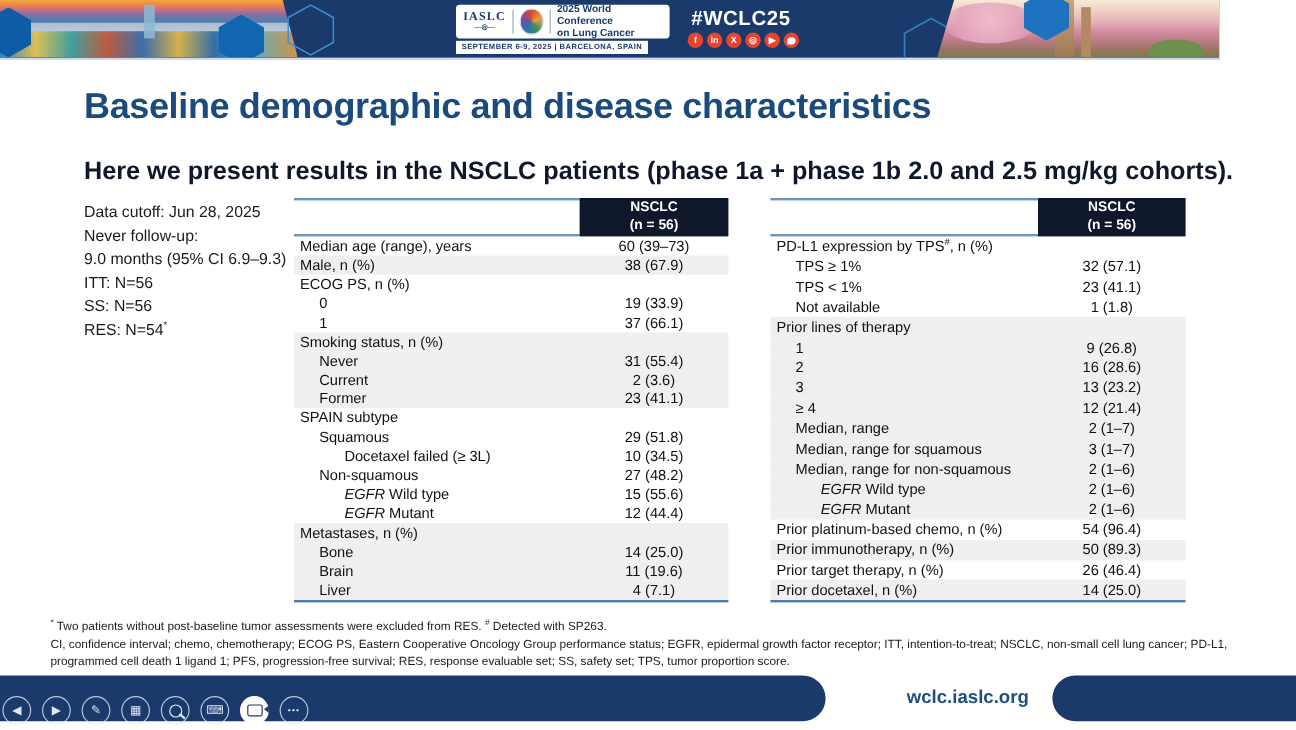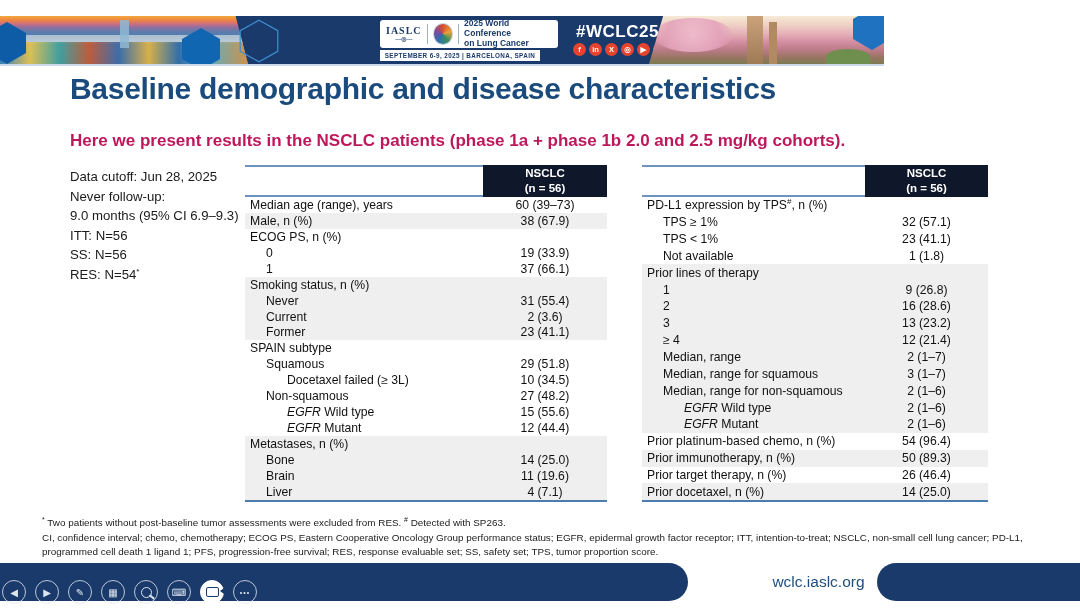--- a/index.html
+++ b/index.html
@@ -1,22 +1,22 @@
 <!DOCTYPE html>
 <html><head>
 <meta charset="utf-8">
 <style>
   html,body { margin:0; padding:0; background:#fff; }
   .slide {
     position:relative; width:1080px; height:608px; background:#fff; overflow:hidden;
     font-family:"Liberation Sans", sans-serif; color:#111;
   }
   
-  .banner { position:absolute; top:0; left:0; width:884px; height:48px;
-    background:#1a3a6b; border-bottom:2px solid #ccd9ea; overflow:hidden;margin-top:16px; }
+  .banner { position:absolute; top:0; left:0; width:1016px; height:48px;
+    background:#1a3a6b; border-bottom:2px solid #ccd9ea; overflow:hidden; }
   .photo { position:absolute; top:0; height:48px; }
   .photo-left { left:0; width:248px;
     clip-path:polygon(0 0,95% 0,100% 100%,0 100%);
     background:linear-gradient(180deg,#f2a93e 0%,#ee8440 9%,#c76f85 17%,#8f6f9f 24%,
       #5f7bab 32%,#547eb0 40%,#6c93c0 52%,#86a6c9 64%,#7a9cc2 78%,#6d92bb 100%); }
   .photo-left .buildings { position:absolute; left:0; right:0; bottom:20px; height:9px;
     background:rgba(244,242,234,.55); }
   .photo-left .mosaic { position:absolute; left:0; right:0; bottom:0; height:22px; opacity:.9;
     background:linear-gradient(90deg,#2e7fb8 0%,#e8c24a 12%,#3a9f9b 24%,#c4552e 36%,
       #3668a8 48%,#e0b23c 60%,#2b6aa6 72%,#58b0c4 84%,#d9913c 100%); }
@@ -55,21 +55,21 @@
     display:flex; align-items:center; justify-content:center; }
   .hashtag { position:absolute; left:576px; top:6px; color:#fff; font-weight:bold;
     font-size:17px; letter-spacing:.5px; }
   .social-row { position:absolute; left:573px; top:27px; display:flex; gap:3px; }
   .sicon { width:13px; height:13px; border-radius:50%; background:#e8432d; color:#fff;
     font-size:7.5px; font-weight:bold; display:flex; align-items:center; justify-content:center; }
   .sicon .bubble { width:7px; height:6px; background:#fff; border-radius:50% 50% 50% 10%; }
   
   .title { position:absolute; left:70px; top:72px; margin:0; color:#1b4b7c;
     font-size:30px; font-weight:bold; letter-spacing:-.3px; }
-  .subtitle { position:absolute; left:70px; top:131px; color:#be185d; font-size:17px; font-weight:bold; }
+  .subtitle { position:absolute; left:70px; top:131px; color:#0f172a; font-size:21px; font-weight:bold; }
   
   .info-block { position:absolute; left:70px; top:167px; font-size:13.2px; line-height:19.5px; color:#1a1a1a; }
   .info-block sup { font-size:8px; line-height:0; }
   
   .dtable { position:absolute; top:165px; }
   #table-left  { left:245px; width:362px; }
   #table-right { left:642px; width:346px; }
   .thead { display:flex; height:32px; }
   .thead .hlbl { flex:1; background:#fff; border-top:2px solid #6e94bd; border-bottom:2px solid #6e94bd; box-sizing:border-box; }
   .thead .hval { width:124px; background:#0f172a; color:#fff; font-weight:bold; font-size:11.5px;
@@ -88,23 +88,23 @@
   
   .footnotes { position:absolute; left:42px; top:516px; width:1008px; font-size:9.9px;
     line-height:13.8px; color:#1a1a1a; }
   .footnotes sup { font-size:7px; line-height:0; }
   .fn1 { margin-bottom:1px; }
   
   .bar-left  { position:absolute; top:563px; left:0; width:688px; height:38px;
     background:#1a3a6b; border-radius:0 19px 19px 0; }
   .bar-right { position:absolute; top:563px; left:877px; width:203px; height:38px;
     background:#1a3a6b; border-radius:19px 0 0 19px; }
-  .footer-url { position:absolute; top:563px; left:688px; width:189px; height:38px;
+  .footer-url { position:absolute; top:563px; left:712px; width:189px; height:38px;
     display:flex; align-items:center; justify-content:center;
-    font-weight:normal; font-size:15.5px; color:#1d4e7e;padding-left:36px; }
+    font-weight:bold; font-size:15.5px; color:#1d4e7e; }
   
   .toolbar { position:absolute; top:580px; left:2px; display:flex; gap:9px; z-index:5; }
   .tbtn { width:24px; height:24px; border-radius:50%; border:1px solid rgba(225,232,240,.8);
     display:flex; align-items:center; justify-content:center; color:#dde5ee; font-size:10px;
     box-sizing:border-box; background:transparent; cursor:pointer; }
   .tbtn.filled { background:#fff; border-color:#fff; color:#1a3a6b; }
   .tbtn .more-glyph { font-size:7px; letter-spacing:1px; }
   .mag { width:9px; height:9px; border:1.5px solid #dde5ee; border-radius:50%; position:relative; }
   .mag::after { content:""; position:absolute; width:6px; height:1.5px; background:#dde5ee;
     right:-4px; bottom:-1px; transform:rotate(40deg); }

